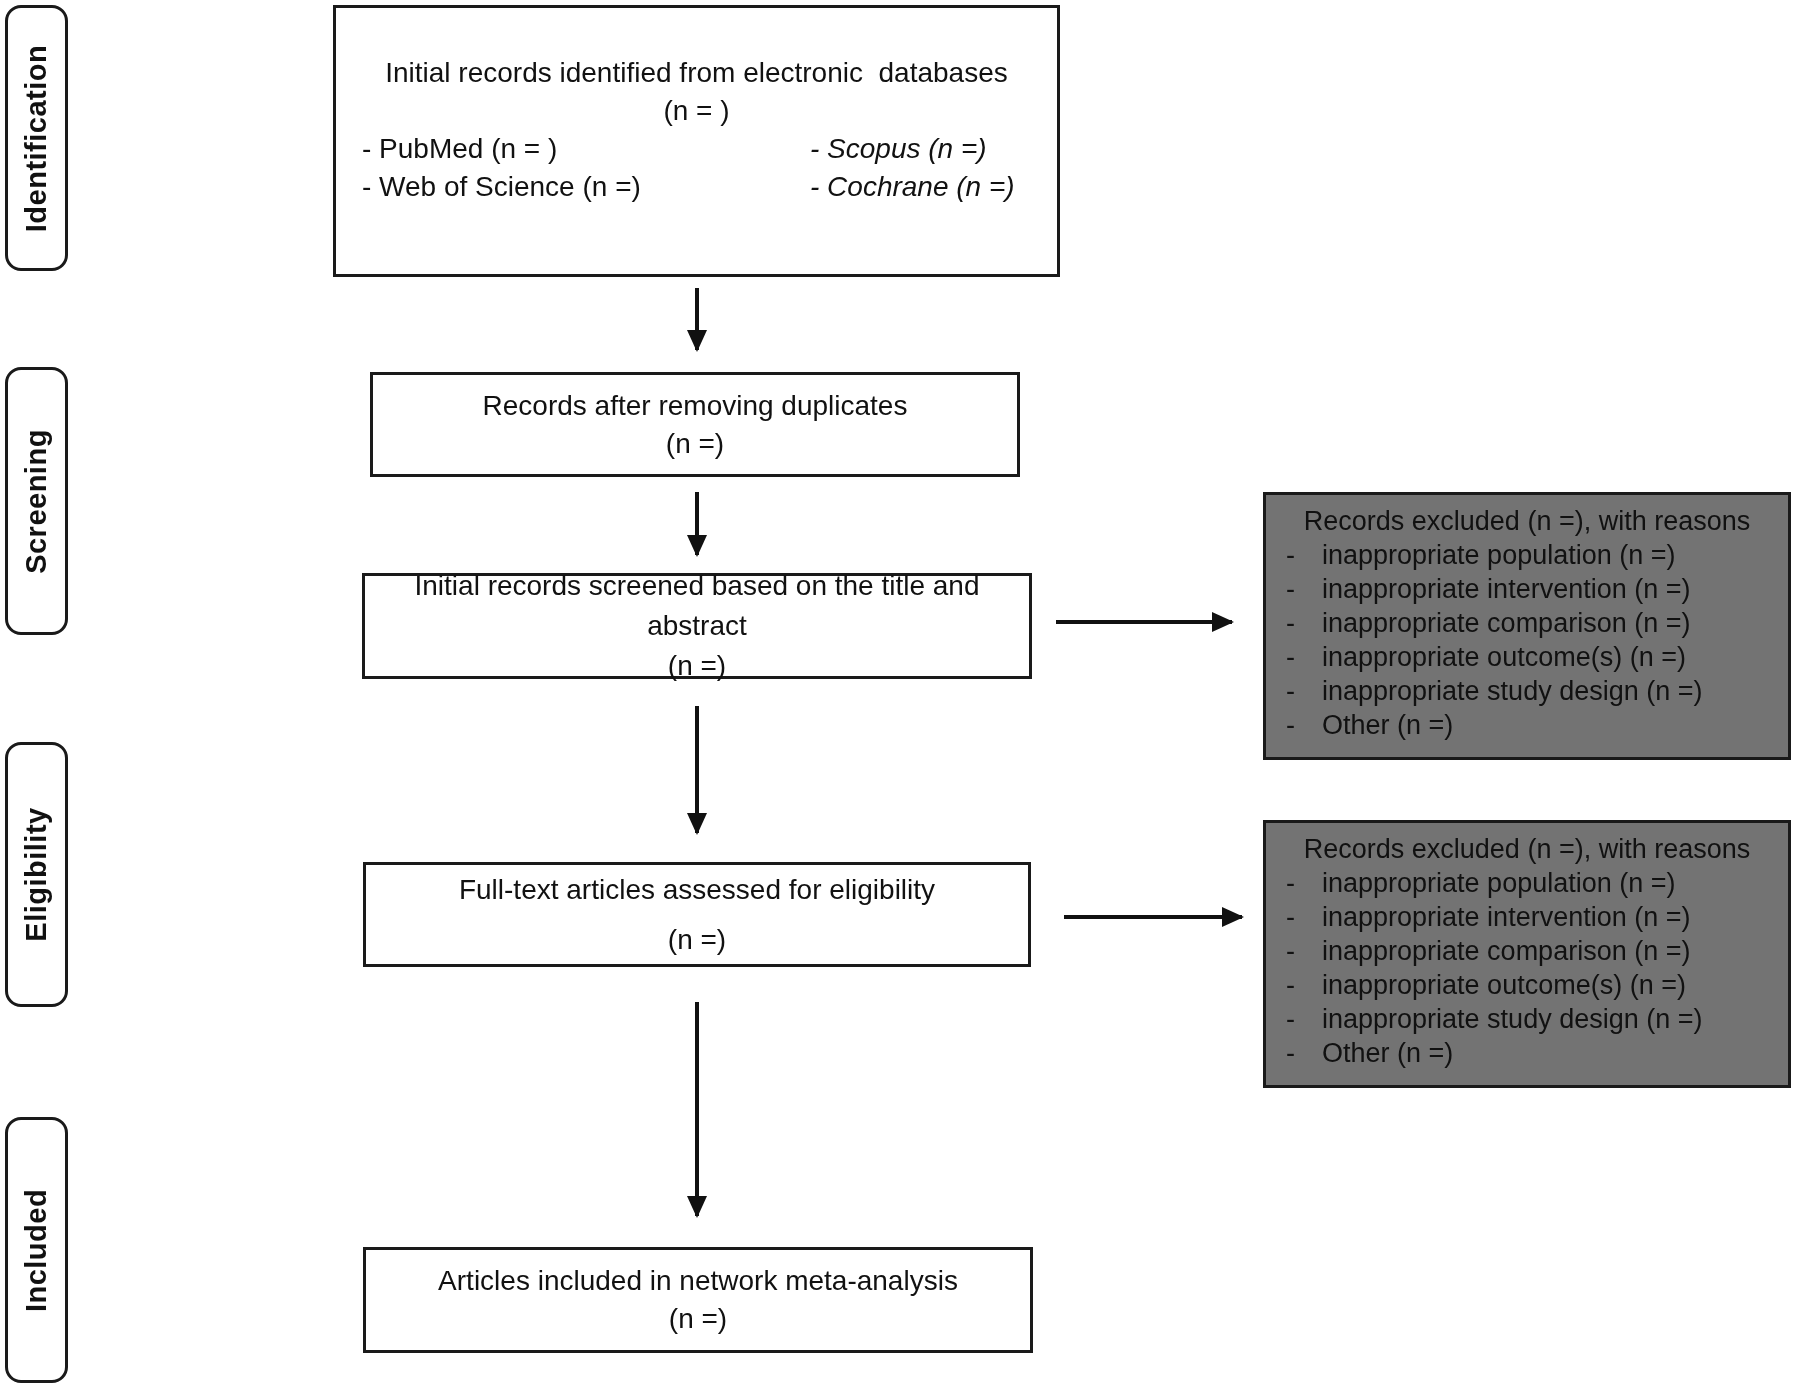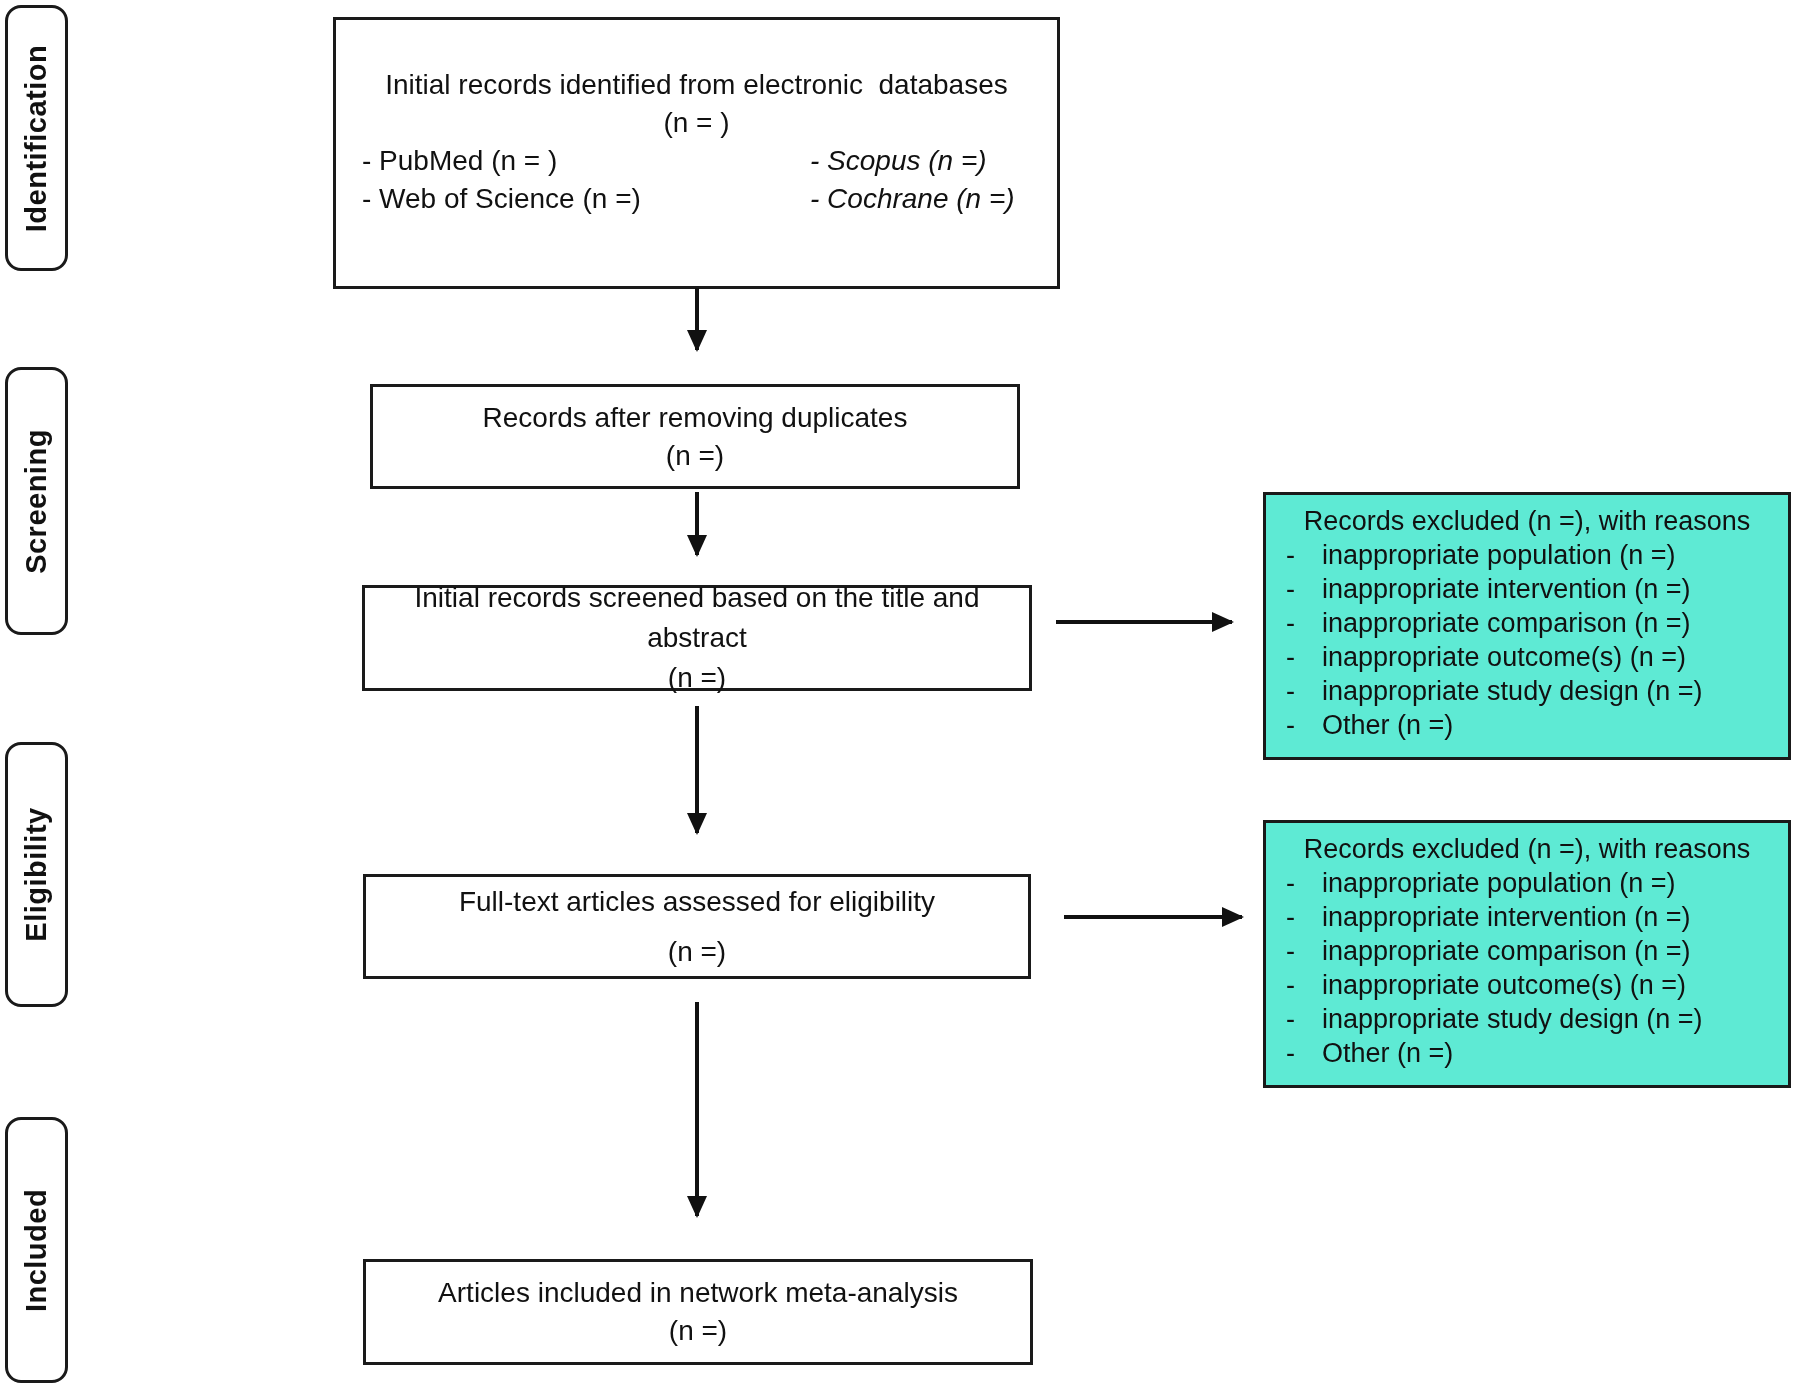--- a/index.html
+++ b/index.html
@@ -12,37 +12,37 @@
            background:#fff; display:flex; align-items:center; justify-content:center; }
   .stage span { transform:rotate(-90deg); white-space:nowrap; font-weight:bold; font-size:29px; letter-spacing:.5px; }
   .stage-identification { top:5px;    height:266px; }
   .stage-screening      { top:367px;  height:268px; }
   .stage-eligibility    { top:742px;  height:265px; }
   .stage-included       { top:1117px; height:266px; }
 
   
   .fbox { position:absolute; border:3px solid #1a1a1a; background:#fff; text-align:center;
           font-size:28px; line-height:38px; display:flex; flex-direction:column;
-          align-items:center; justify-content:center;margin-top:12px; }
+          align-items:center; justify-content:center; }
   .pre { white-space:pre-wrap; }
 
   .box-identified { left:333px; top:5px; width:727px; height:272px; justify-content:flex-start; padding-top:46px; }
   .src-rows { width:100%; padding-left:26px; text-align:left; }
   .src-row  { display:flex; width:100%; }
   .src-left { flex:0 0 448px; }
   .src-right{ flex:1;font-style:italic; }
 
   .box-duplicates { left:370px; top:372px;  width:650px; height:105px; }
   .box-screened   { left:362px; top:573px;  width:670px; height:106px; line-height:40px; }
   .box-fulltext   { left:363px; top:862px;  width:668px; height:105px;gap:12px; }
   .box-included   { left:363px; top:1247px; width:670px; height:106px; }
 
   
   .xbox { position:absolute; left:1263px; width:528px; height:268px; border:3px solid #1a1a1a;
-          background:#5eead4; font-size:27px; line-height:34px; padding-top:9px; }
+          background:#737373; font-size:27px; line-height:34px; padding-top:9px; }
   .xbox-1 { top:492px; }
   .xbox-2 { top:820px; }
   .x-title { text-align:center; }
   .reason-row  { display:flex; padding-left:20px; }
   .reason-dash { flex:0 0 36px; }
   .reason-text { flex:1; }
 
   .arrows { position:absolute; left:0; top:0; pointer-events:none; }
 </style>
 </head>

